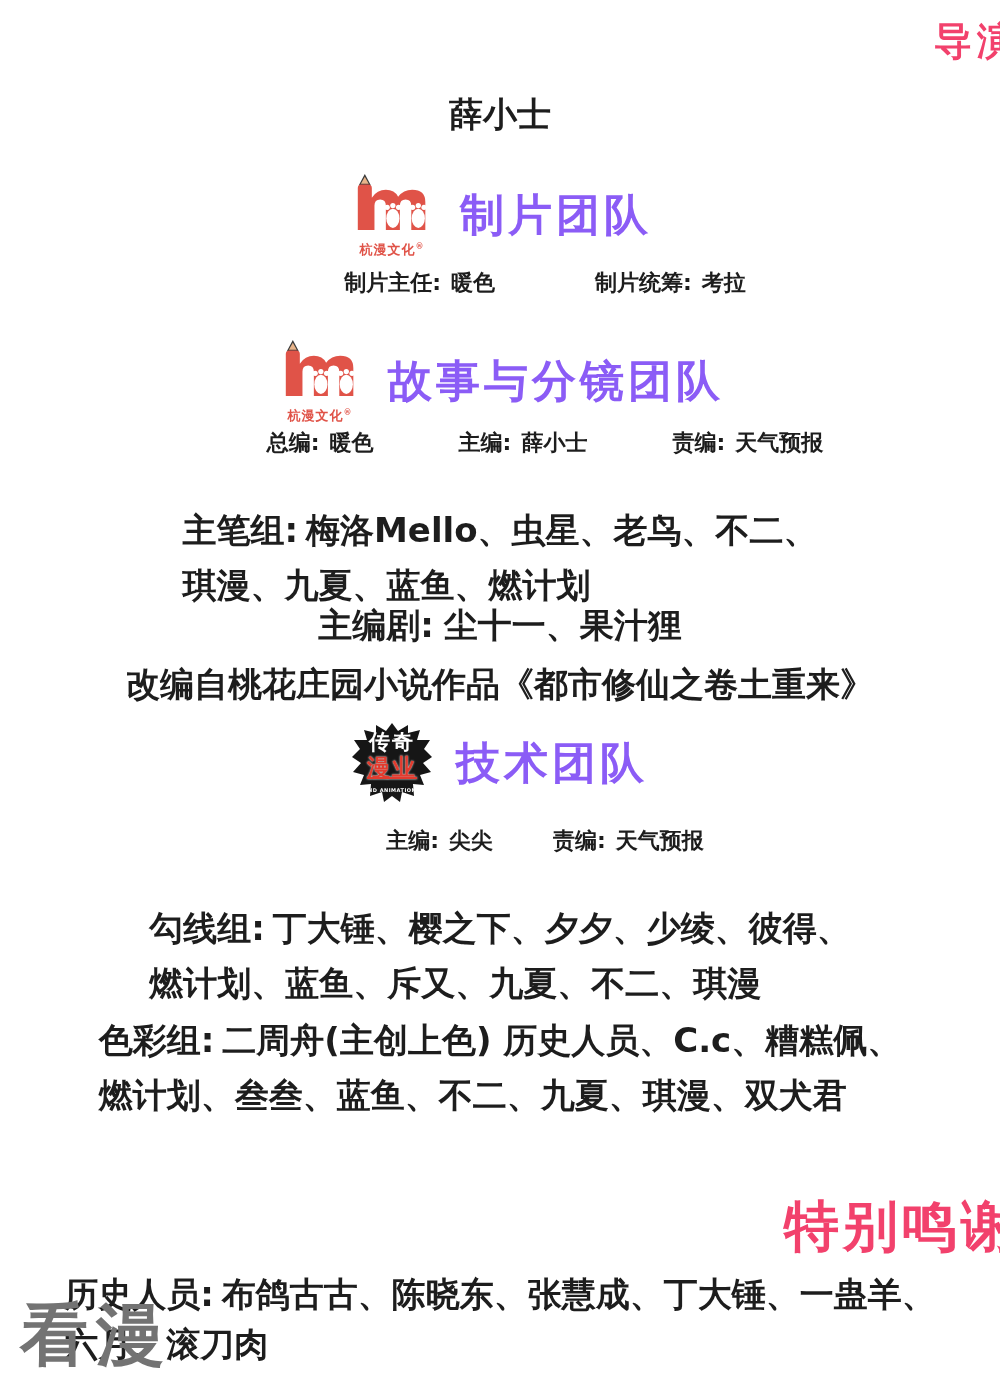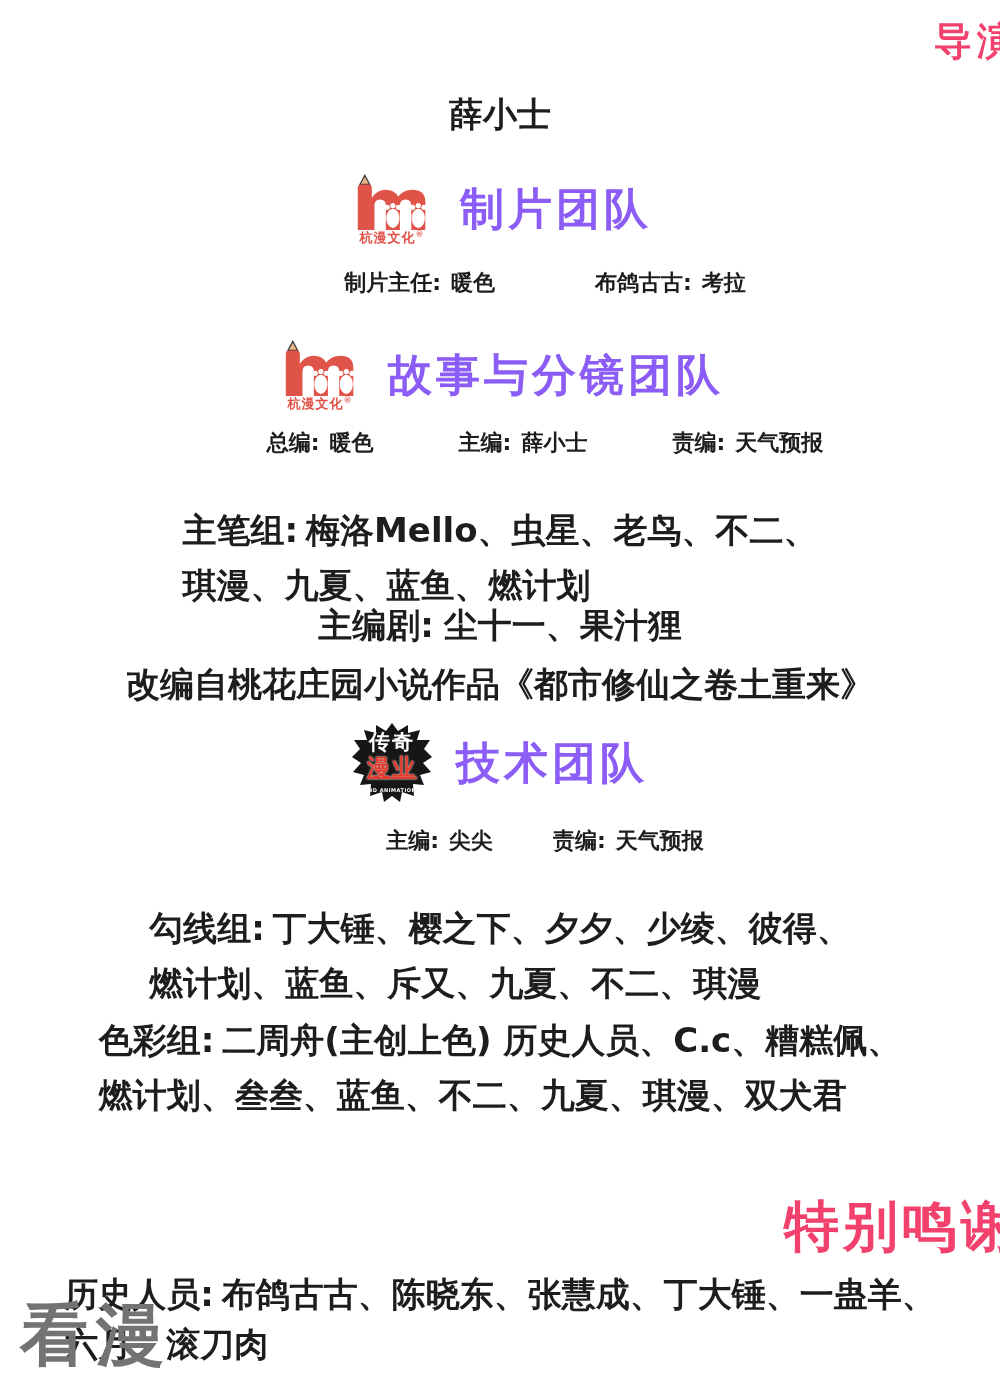--- a/index.html
+++ b/index.html
@@ -18,21 +18,21 @@
   .role { white-space:nowrap; }
   .role-label { font-weight:800; }
   .role-value { margin-left:10px; }
   .block { position:absolute; left:50%; transform:translateX(-50%); font-size:34px; font-weight:700; line-height:55px; white-space:nowrap; text-align:left;margin-top:17px; }
   .block .role-label { margin-right:8px; }
   .watermark { position:absolute; left:20px; top:1301px; font-size:68px; font-weight:700; color:#737373; letter-spacing:8px; line-height:1; }
 
   
   .logo-hm { display:flex; flex-direction:column; align-items:center; width:88px; }
   .logo-hm svg { display:block; }
-  .hm-text { font-size:13px; font-weight:800; color:#e05348; letter-spacing:1px; white-space:nowrap; line-height:1; margin-top:0; }
+  .hm-text { font-size:13px; font-weight:800; color:#e05348; letter-spacing:1px; white-space:nowrap; line-height:1; margin-top:12px; }
   .hm-reg { font-size:8px; vertical-align:top; }
 
   
   .logo-lg { position:relative; width:80px; height:80px; flex:0 0 auto; }
   .logo-lg svg { position:absolute; left:0; top:0; }
   .lg-l1 { position:absolute; top:9px; left:0; width:100%; text-align:center; color:#ffffff; font-weight:800; font-size:21px; letter-spacing:2px; line-height:1; }
   .lg-l2 { position:absolute; top:33px; left:0; width:100%; text-align:center; color:#e23b2e; font-weight:800; font-size:23px; letter-spacing:2px; line-height:1; text-shadow:0 0 2px #ffffff;text-decoration:underline; }
   .lg-sub { position:absolute; top:65px; left:0; width:100%; text-align:center; color:#ffffff; font-weight:700; font-size:5px; letter-spacing:0.5px; line-height:1; white-space:nowrap; }
 </style>
 </head>
@@ -61,21 +61,21 @@
       <div class="hm-text"><span>杭漫文化</span><span class="hm-reg">®</span></div>
     </div>
     <div class="heading-inline">制片团队</div>
   </div>
 
   <div class="roles-row" style="top:268px; gap:100px">
     <div class="role">
       <span class="role-label">制片主任:</span><span class="role-value">暖色</span>
     </div>
     <div class="role">
-      <span class="role-label">布鸽古古:</span><span class="role-value">考拉</span>
+      <span class="role-label">制片统筹:</span><span class="role-value">考拉</span>
     </div>
   </div>
 
   <div class="team-row" style="top:340px">
     <div class="logo-hm">
       <svg width="88" height="57" viewBox="0 0 100 65">
         <polygon points="19,0 26,13 12,13" fill="#3b3b3b"></polygon>
         <polygon points="19,3 23.5,11 14.5,11" fill="#e8b48a"></polygon>
         <path d="M11 64 L11 16 Q11 12 15 12 L23 12 Q27 12 27 16 L27 27 Q33 18 43 18 Q53 18 57 26 Q63 18 73 18 Q88 18 88 32 L88 64 L72 64 L72 36 Q72 29 65.5 29 Q59 29 59 36 L59 64 L43 64 L43 36 Q43 29 36.5 29 Q30 29 30 36 L30 64 Z" fill="#e05348"></path>
         <circle cx="44.5" cy="38" r="3" fill="#ffffff"></circle>

